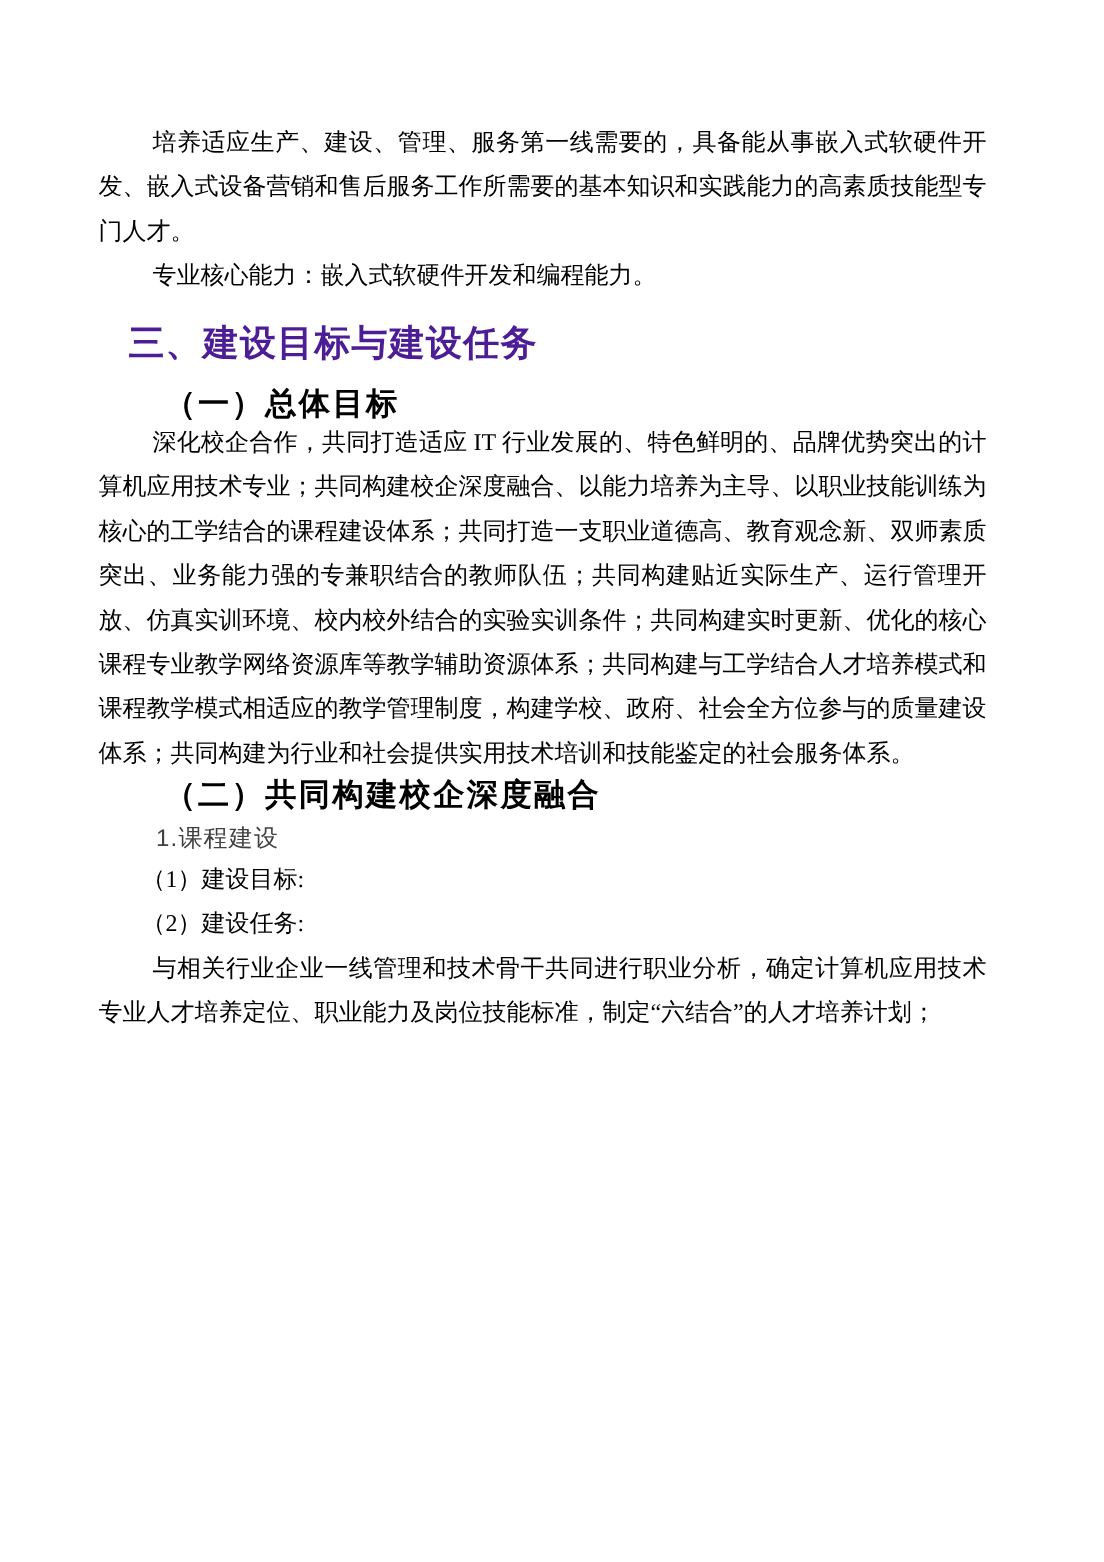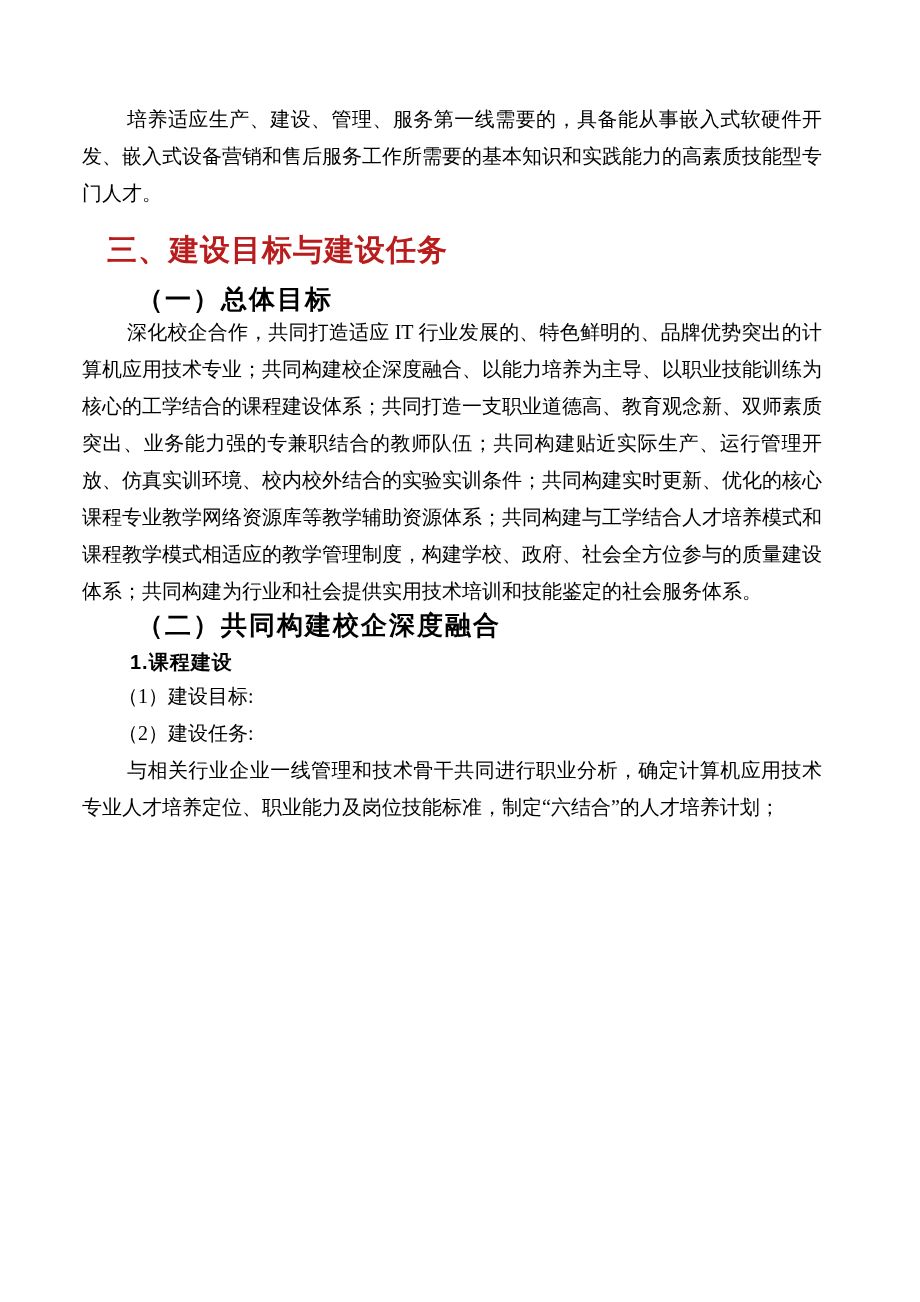--- a/index.html
+++ b/index.html
@@ -28,49 +28,50 @@
   }
   .indent { text-indent: 45px; }
   .subhead { text-indent: 36px; text-align: left; }
   .h1 {
     margin: 18px 0 0 25px;
     font-family: "Liberation Sans", "DejaVu Sans", sans-serif;
     font-weight: bold;
     font-size: 30px;
     line-height: 40px;
     letter-spacing: 1px;
-    color: #b91c1c;
+    color: #4c1d95;
   }
   .h2 {
     margin: 14px 0 0 55px;
     font-family: "Liberation Sans", "DejaVu Sans", sans-serif;
     font-weight: bold;
     font-size: 26px;
     line-height: 30px;
     letter-spacing: 2px;
     color: #000000;
   }
   .h2.second { margin-top: 0; }
   .h3 {
     margin: 8px 0 0 48px;
     font-family: "Liberation Sans", "DejaVu Sans", sans-serif;
-    font-weight: bold;
+    font-weight: normal;
     font-size: 20px;
     line-height: 28px;
     letter-spacing: 1px;
-    color: #000000;
+    color: #404040;
   }
   .sub1 { margin-top: 2px; }
 </style>
 </head>
 <body>
 
 <div class="page">
   <p class="p indent">培养适应生产、建设、管理、服务第一线需要的，具备能从事嵌入式软硬件开发、嵌入式设备营销和售后服务工作所需要的基本知识和实践能力的高素质技能型专门人才。</p>
 
+  <p class="p indent">专业核心能力：嵌入式软硬件开发和编程能力。</p>
 
 
   <div class="h1">三、建设目标与建设任务</div>
 
   <div class="h2">（一）总体目标</div>
 
   <p class="p indent">深化校企合作，共同打造适应 IT 行业发展的、特色鲜明的、品牌优势突出的计算机应用技术专业；共同构建校企深度融合、以能力培养为主导、以职业技能训练为核心的工学结合的课程建设体系；共同打造一支职业道德高、教育观念新、双师素质突出、业务能力强的专兼职结合的教师队伍；共同构建贴近实际生产、运行管理开放、仿真实训环境、校内校外结合的实验实训条件；共同构建实时更新、优化的核心课程专业教学网络资源库等教学辅助资源体系；共同构建与工学结合人才培养模式和课程教学模式相适应的教学管理制度，构建学校、政府、社会全方位参与的质量建设体系；共同构建为行业和社会提供实用技术培训和技能鉴定的社会服务体系。</p>
 
   <div class="h2 second">（二）共同构建校企深度融合</div>
 

